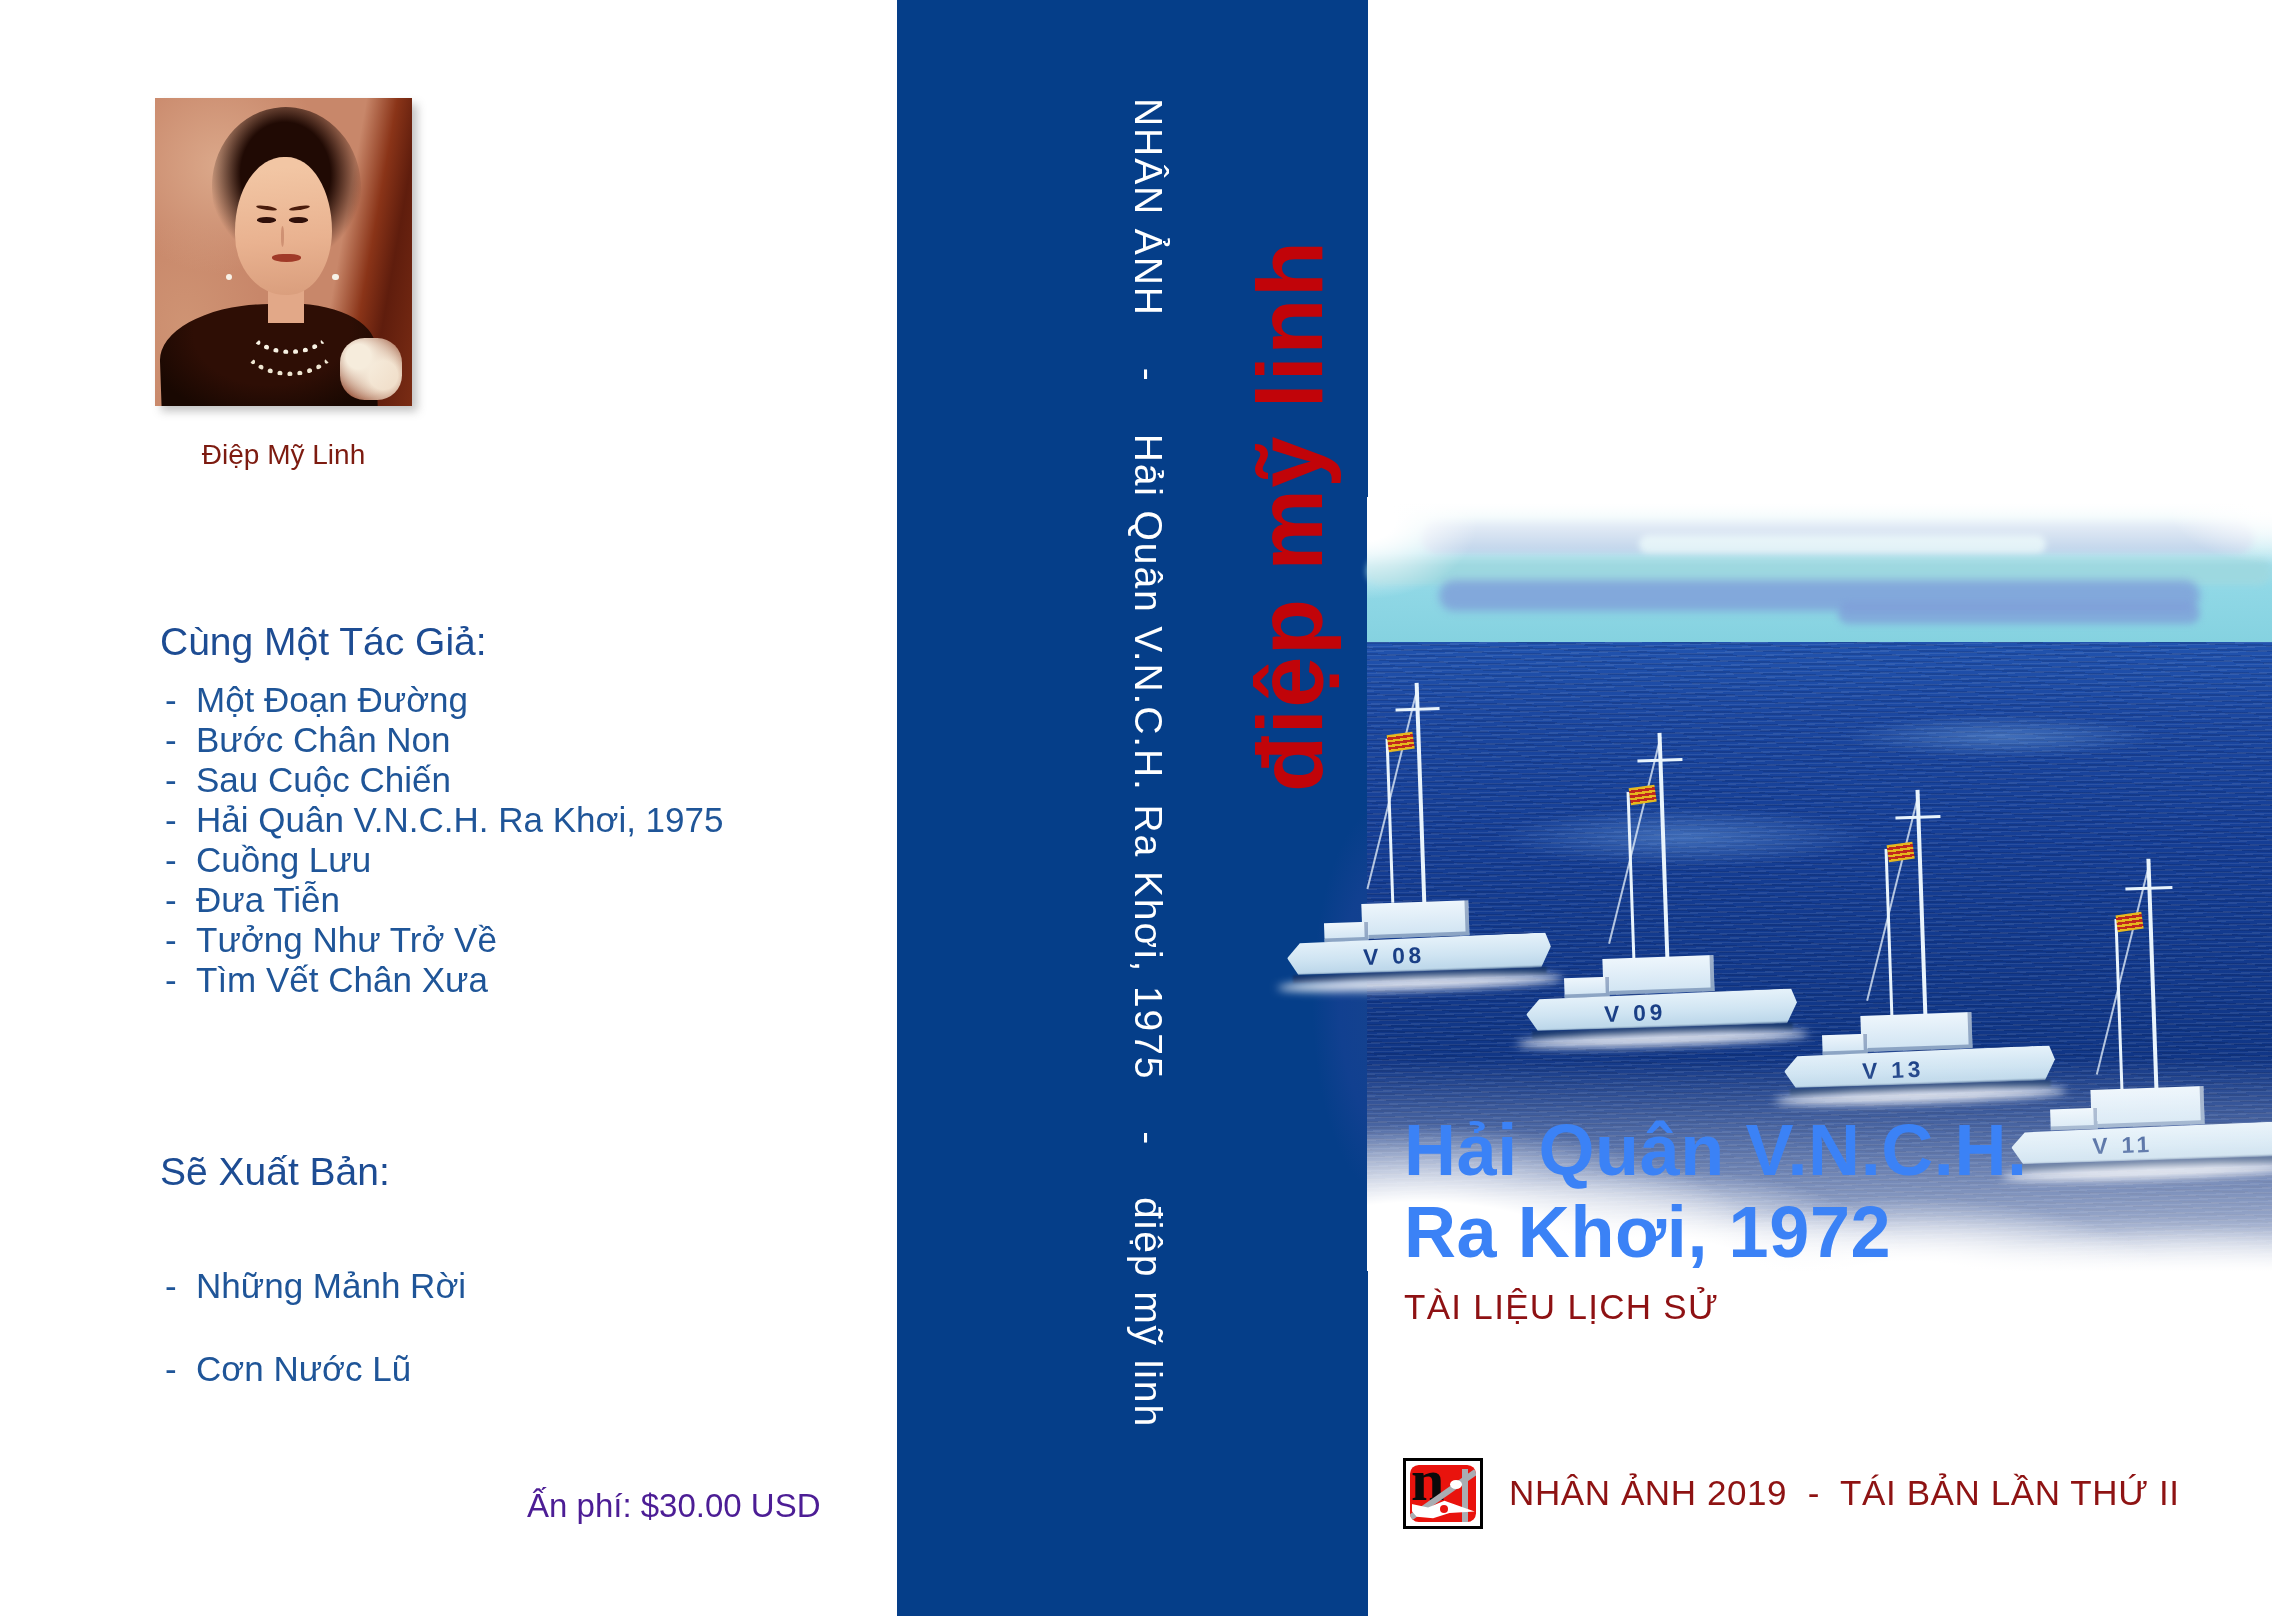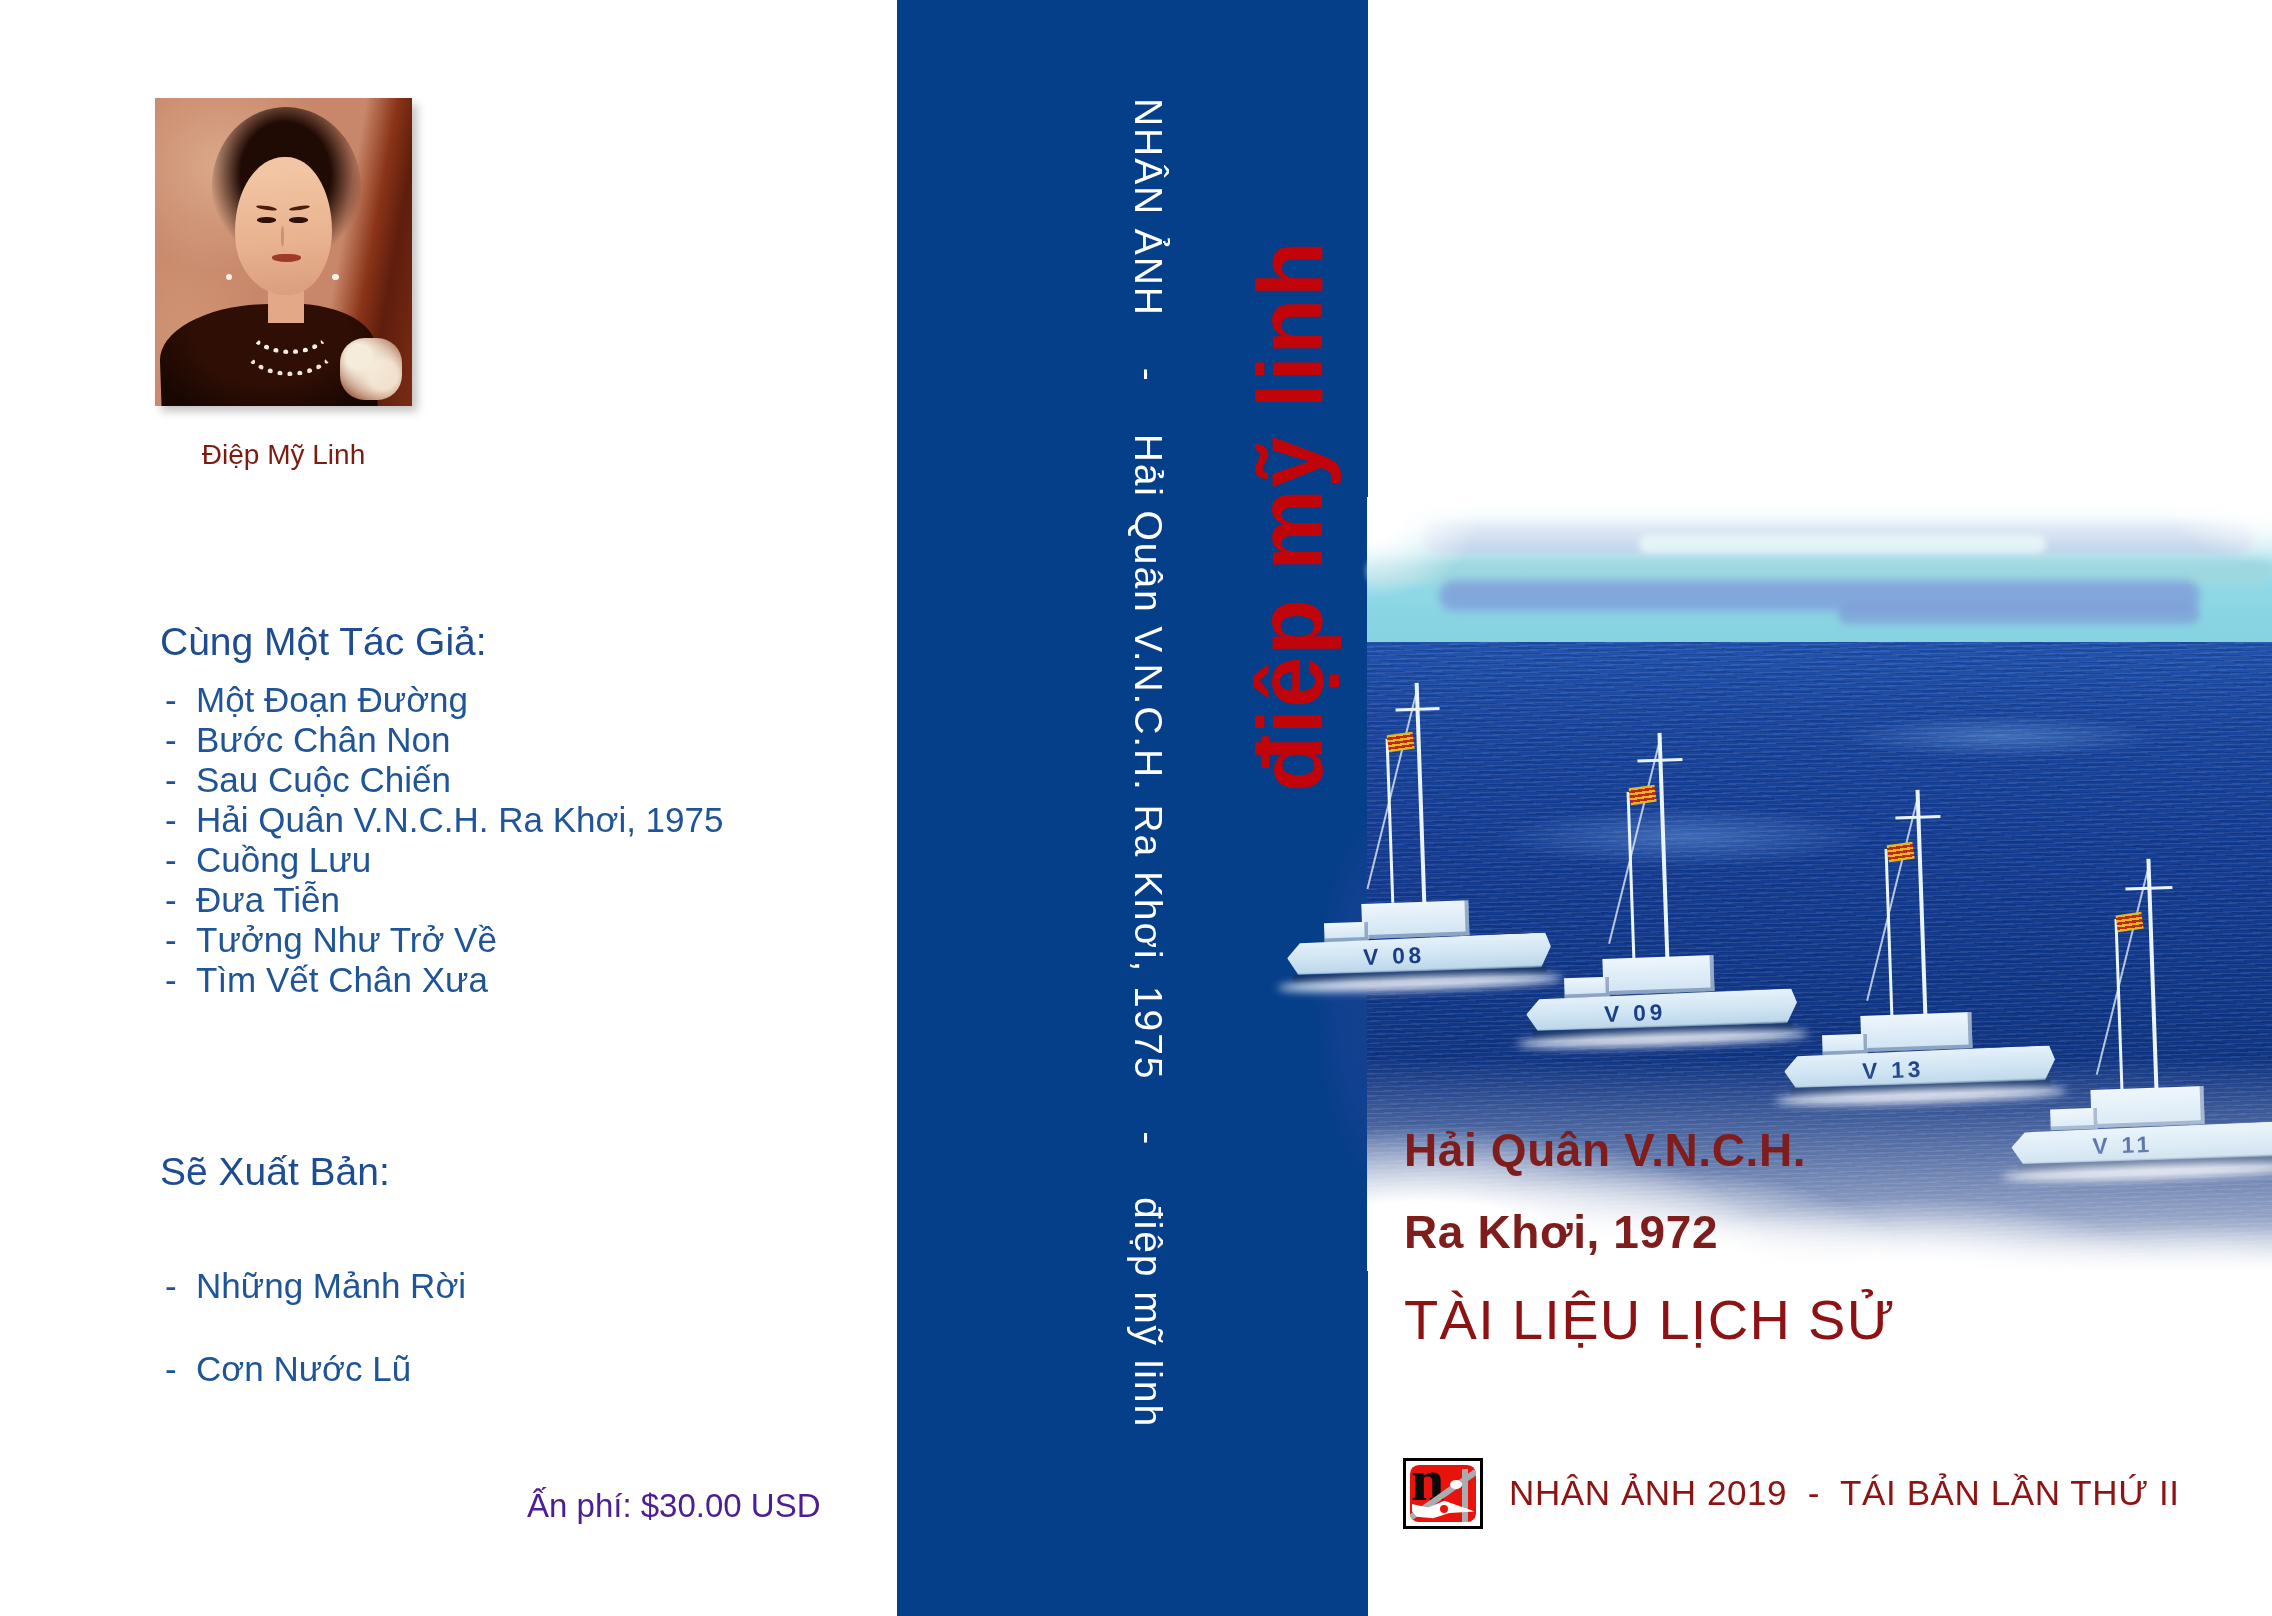--- a/index.html
+++ b/index.html
@@ -110,23 +110,23 @@
      background:linear-gradient(180deg,#e6b81e 0 14%,#c0281e 14% 29%,#e6b81e 29% 43%,#c0281e 43% 58%,#e6b81e 58% 72%,#c0281e 72% 86%,#e6b81e 86% 100%);}
   .sstruct{position:absolute;background:linear-gradient(180deg,#eef6fc,#cfe3f2);
      box-shadow:inset -3.8px -3.8px 0 rgba(12,47,110,.35);}
   .hull{position:absolute;left:0;width:100%;height:35px;
      background:linear-gradient(180deg,#e6f2fa 0%,#cfe4f2 55%,#b8d4e8 100%);
      clip-path:polygon(0% 48%,5% 6%,98% 0%,100% 40%,96% 100%,4% 96%);}
   .hullnum{position:absolute;font-weight:700;font-size:22.7px;color:#1a3f86;letter-spacing:3.8px;}
   .waterline{position:absolute;left:2%;width:96%;height:8.2px;background:#0a2c66;filter:blur(1.3px);}
   .wake{position:absolute;height:14px;background:rgba(255,255,255,.85);border-radius:50%;filter:blur(4.4px);}
 
-  .title{left:1404px;color:#7f1d1d;font-weight:700;font-size:46px;line-height:70px;
+  .title{left:1404px;color:#3b82f6;font-weight:700;font-size:72px;line-height:70px;
      letter-spacing:0.6px;white-space:nowrap;}
-  .subtitle{left:1404px;top:1287px;color:#8e1113;font-size:56px;letter-spacing:1.3px;white-space:nowrap;}
+  .subtitle{left:1404px;top:1287px;color:#8e1113;font-size:35px;letter-spacing:1.3px;white-space:nowrap;}
 
   .logo{left:1403px;top:1458px;width:80px;height:71px;background:#ffffff;
      border:3.1px solid #000;box-sizing:border-box;}
   .logo-red{position:absolute;inset:3.8px;background:#e9130d;border-radius:8.8px;overflow:hidden;}
   .logo-n{position:absolute;left:1.3px;top:-15px;font-family:"Liberation Serif",serif;
      font-weight:700;font-size:60px;color:#0a0a0a;line-height:1;}
   .logo-slash{position:absolute;left:29px;top:-11.3px;width:5.7px;height:83px;background:#a9adb2;transform:rotate(55deg);}
   .logo-vbar{position:absolute;right:8.2px;top:3.8px;width:5.7px;height:58px;background:#a9adb2;}
   .logo-dot{position:absolute;right:14px;top:15px;width:12.6px;height:9.4px;background:#ffffff;border-radius:50%;}
   .logo-nib{position:absolute;left:1.9px;bottom:3.1px;width:63px;height:20px;background:#ffffff;

